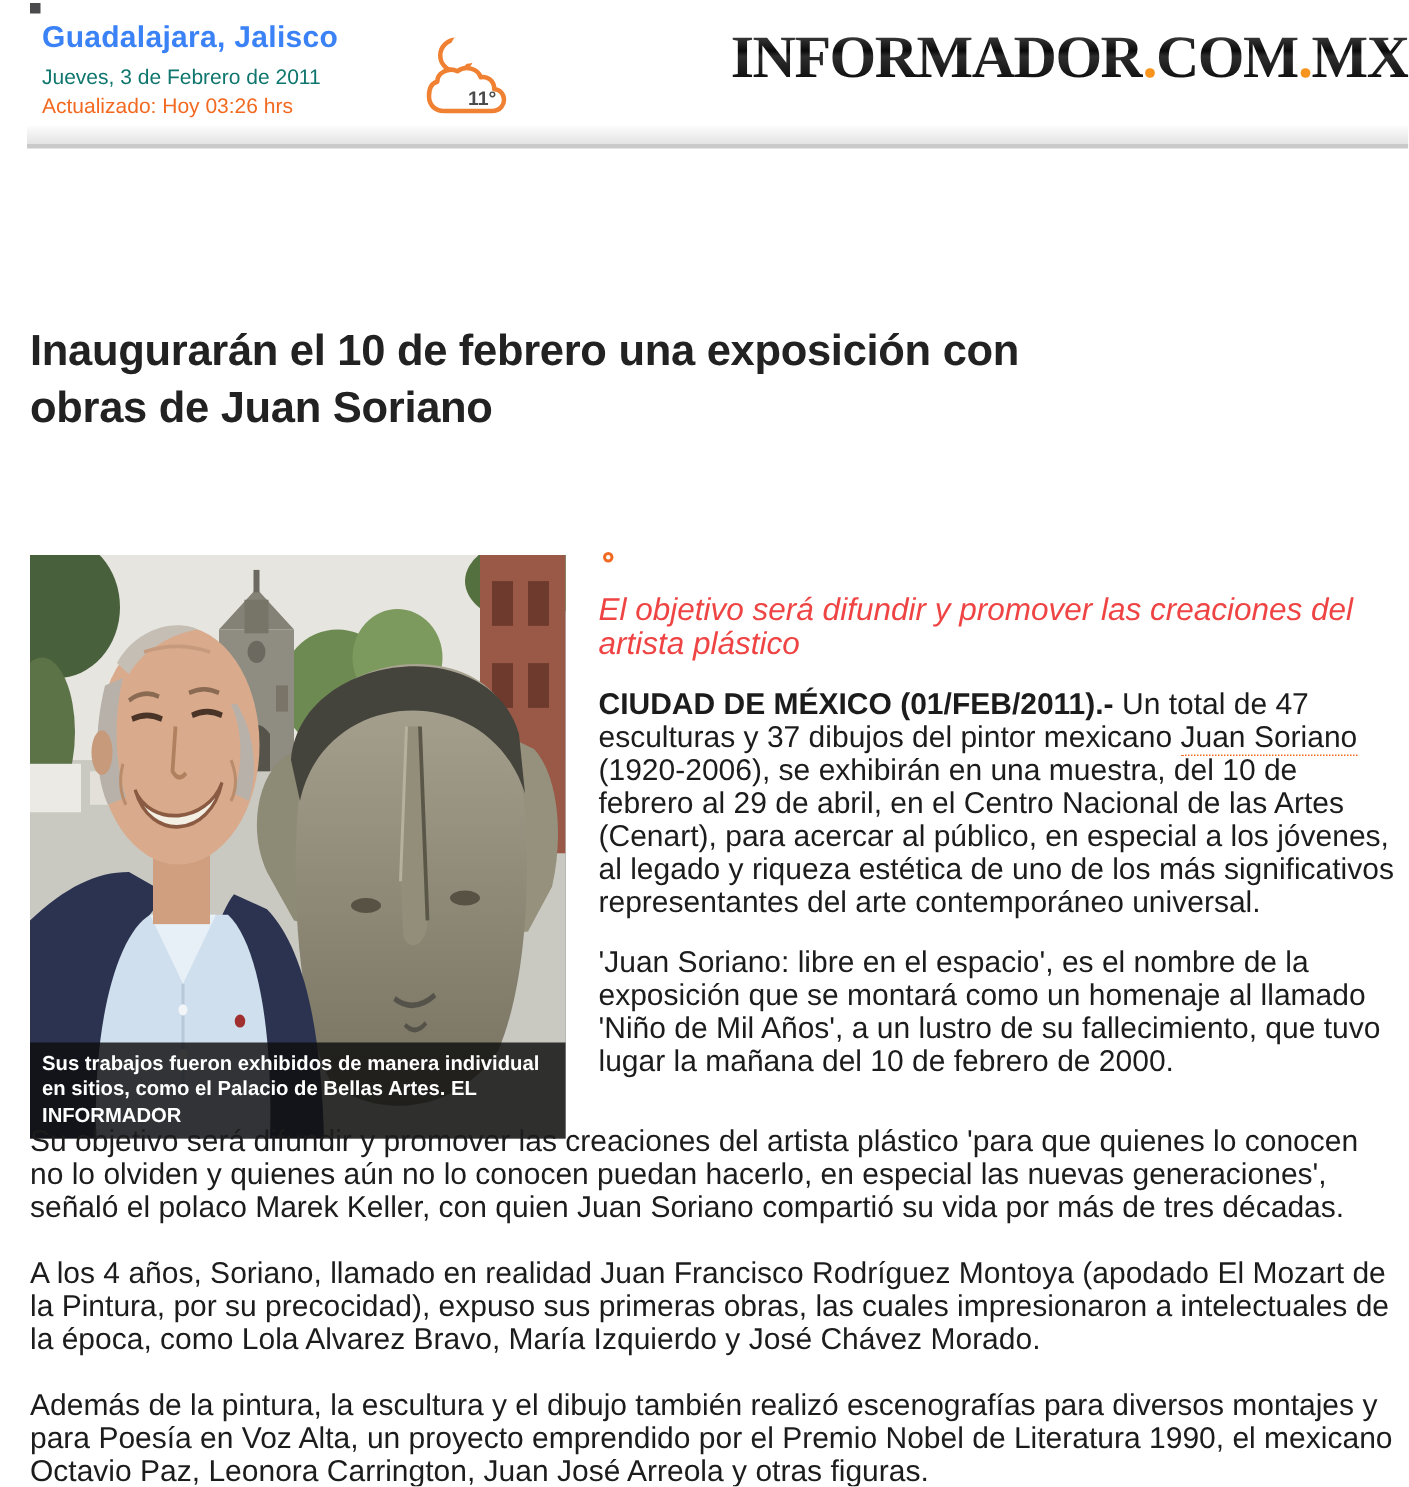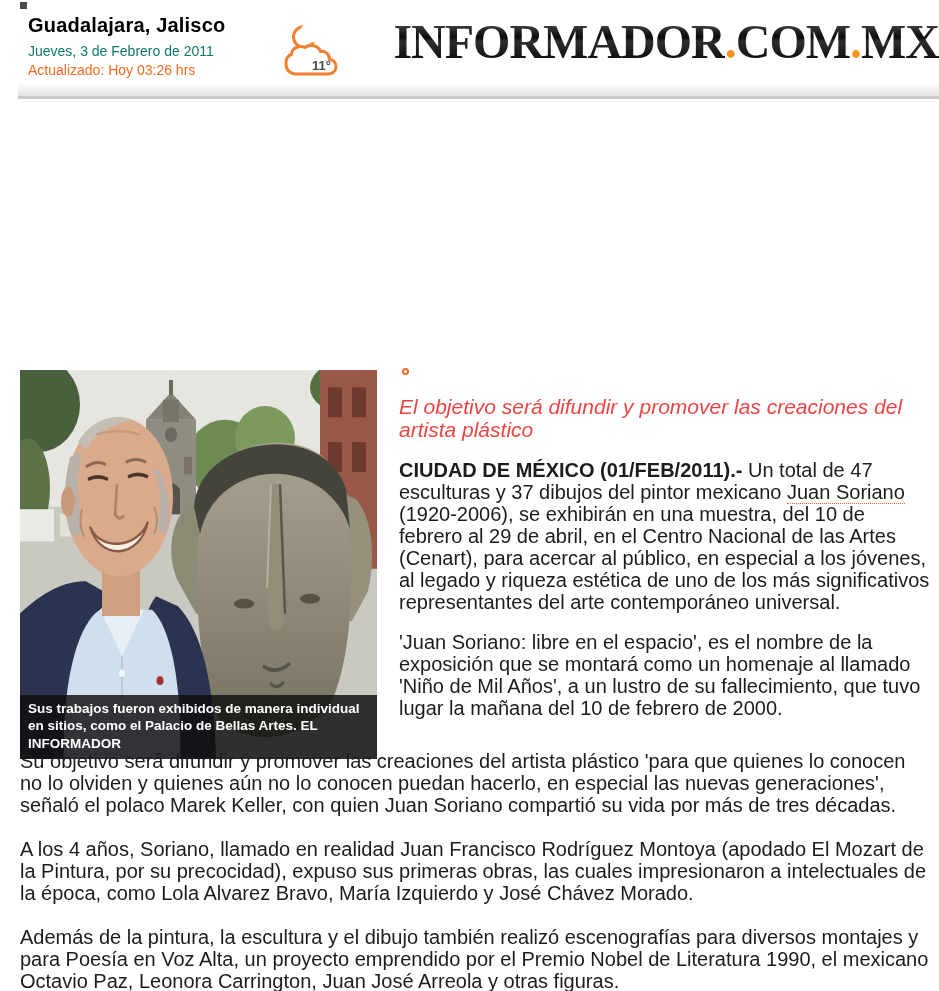--- a/index.html
+++ b/index.html
@@ -3,28 +3,28 @@
 <meta charset="utf-8">
 <style>
   * { margin:0; padding:0; box-sizing:border-box; }
   html,body { background:#ffffff; }
   body { font-family:"Liberation Sans", sans-serif; color:#1c1c1c; }
   .page { position:relative; width:939px; height:991px; background:#fff; overflow:hidden; }
 
   
   .corner-mark { position:absolute; left:20px; top:2px; width:7px; height:7px; background:#4b4b4d; }
   .hdr-left { position:absolute; left:28px; top:14px; }
-  .hdr-location { font-size:20px; font-weight:bold; color:#000000; letter-spacing:.2px; }
+  .hdr-location { font-size:20px; font-weight:bold; color:#3b82f6; letter-spacing:.2px; }
   .hdr-date { font-size:14px; color:#0f766e; margin-top:6px; }
   .hdr-updated { font-size:14px; color:#f26a21; margin-top:3px; }
 
   .weather { position:absolute; left:283px; top:22px; width:56px; height:58px; }
 
   .logo { position:absolute; right:0px; top:18px; font-family:"Liberation Serif", serif;
-          font-weight:bold; font-size:48px; letter-spacing:-1px; white-space:nowrap; line-height:1; }
+          font-weight:bold; font-size:40px; letter-spacing:-1px; white-space:nowrap; line-height:1; }
   .logo .dark { background:linear-gradient(180deg,#6a6a6a 0%,#0a0a0a 42%,#2e2e2e 50%,#000 100%);
                 -webkit-background-clip:text; background-clip:text; color:transparent; }
   .logo .dot { color:#f7941d; }
 
   .divider-bar { position:absolute; left:18px; right:0; top:84px; height:15px;
                  background:linear-gradient(180deg,#fcfcfc 0%,#ededed 60%,#e3e3e3 100%);
                  border-bottom:3px solid #c9c9c9; }
 
   
   .article-title { position:absolute; left:20px; top:215px; width:665px;
@@ -74,20 +74,21 @@
       <text x="29" y="48" font-size="13" font-weight="bold" fill="#4b4b4d" font-family="Liberation Sans, sans-serif">11°</text>
     </svg>
   </div>
 
   <div class="logo">
     <span class="dark">INFORMADOR</span><span class="dot">.</span><span class="dark">COM</span><span class="dot">.</span><span class="dark">MX</span>
   </div>
 
   <div class="divider-bar"></div>
 
+  <h1 class="article-title">Inaugurarán el 10 de febrero una exposición con obras de Juan Soriano</h1>
 
   <div class="top-block">
 
     <div class="photo">
       <svg viewBox="0 0 357 313" preserveAspectRatio="none">
         <defs>
           <linearGradient id="sculptG" x1="0" y1="0" x2="0" y2="1">
             <stop offset="0" stop-color="#a9a492"></stop>
               <stop offset="1" stop-color="#76725f"></stop>
           </linearGradient>

